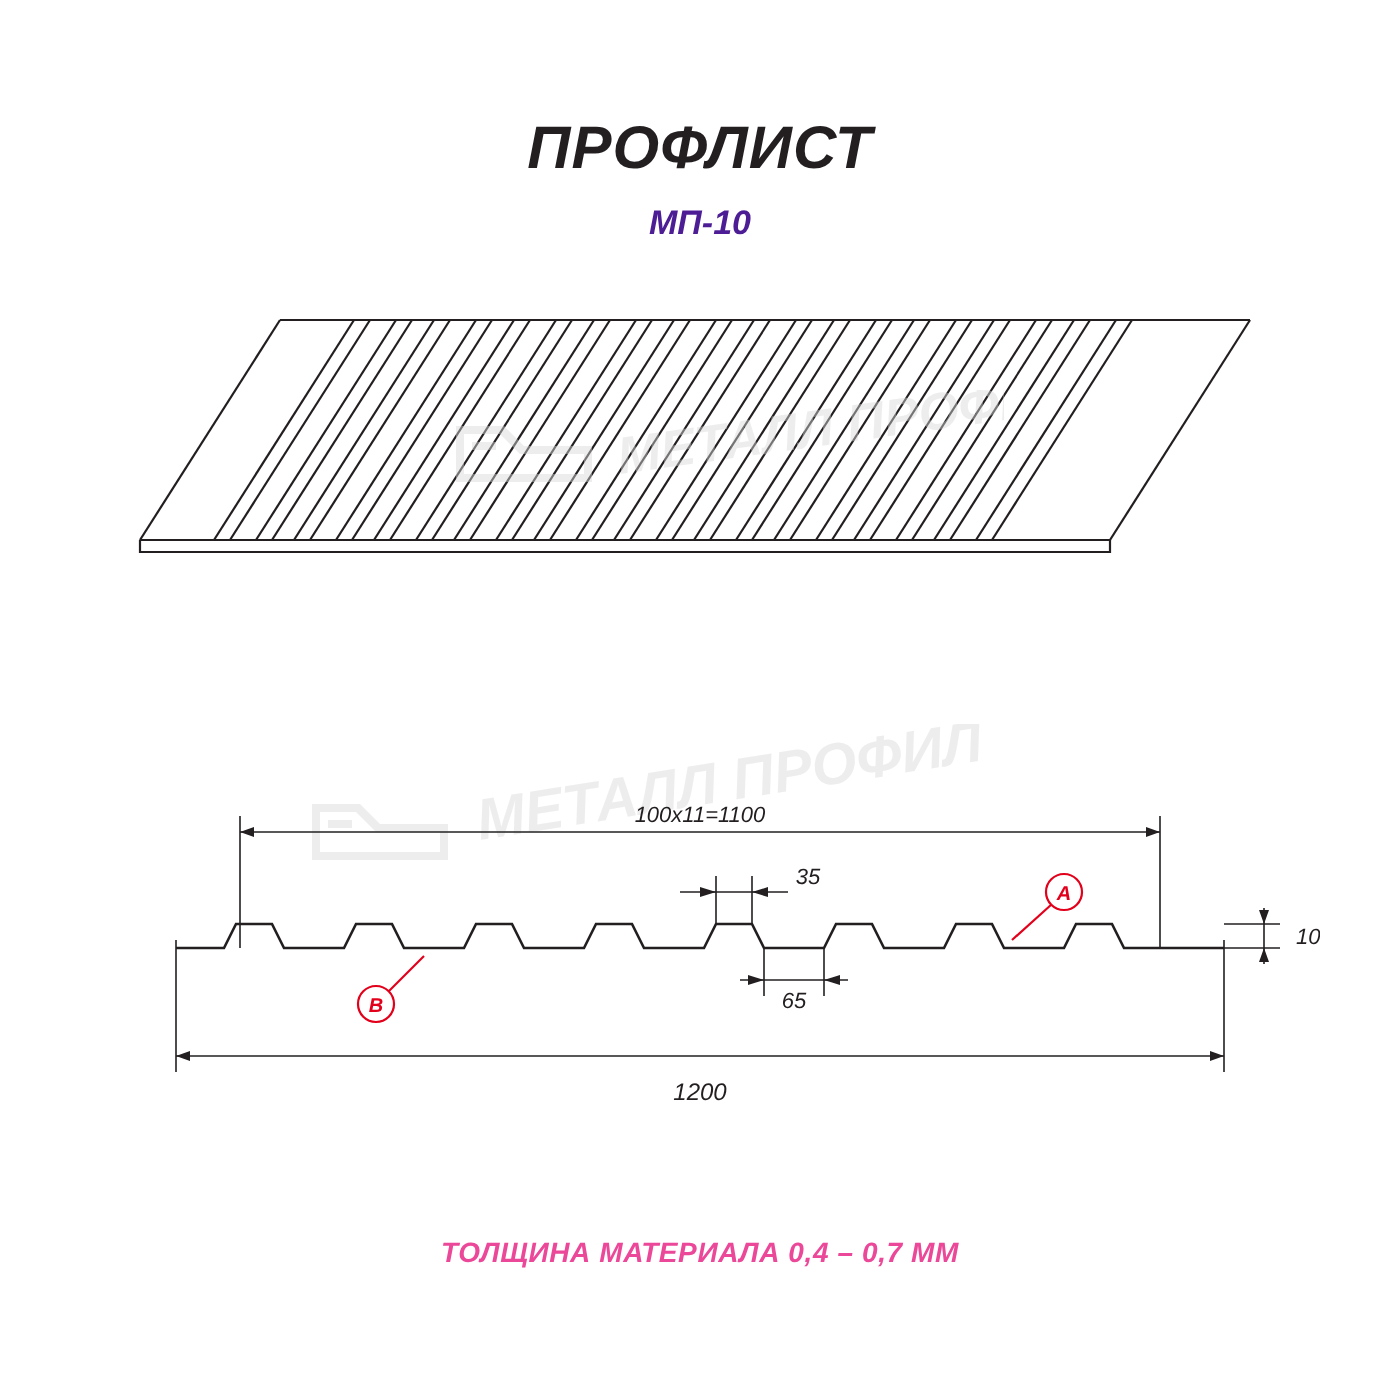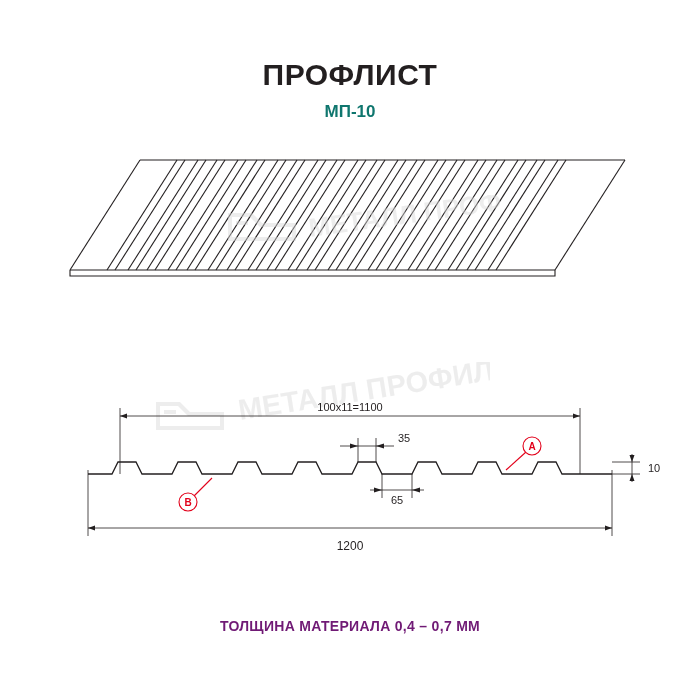--- a/index.html
+++ b/index.html
@@ -12,52 +12,53 @@
     height: 700px;
     font-family: "Liberation Sans", sans-serif;
     color: #231f20;
     position: relative;
     overflow: hidden;
   }
   .page {
     position: relative;
     width: 700px;
     height: 700px;
+    font-style: italic;
   }
   .title {
     position: absolute;
     top: 58px;
     left: 0;
     width: 700px;
     text-align: center;
     font-size: 30px;
     font-weight: bold;
     letter-spacing: 0.5px;
     color: #231f20;
   }
   .subtitle {
     position: absolute;
     top: 102px;
     left: 0;
     width: 700px;
     text-align: center;
     font-size: 17px;
     font-weight: bold;
-    color: #0f766e;
+    color: #4c1d95;
   }
   .footnote {
     position: absolute;
     top: 618px;
     left: 0;
     width: 700px;
     text-align: center;
     font-size: 14px;
     font-weight: bold;
     letter-spacing: 0.3px;
-    color: #701a75;
+    color: #ec4899;
   }
   .iso-wrap {
     position: absolute;
     top: 140px;
     left: 40px;
     width: 620px;
     height: 160px;
   }
   .section-wrap {
     position: absolute;

